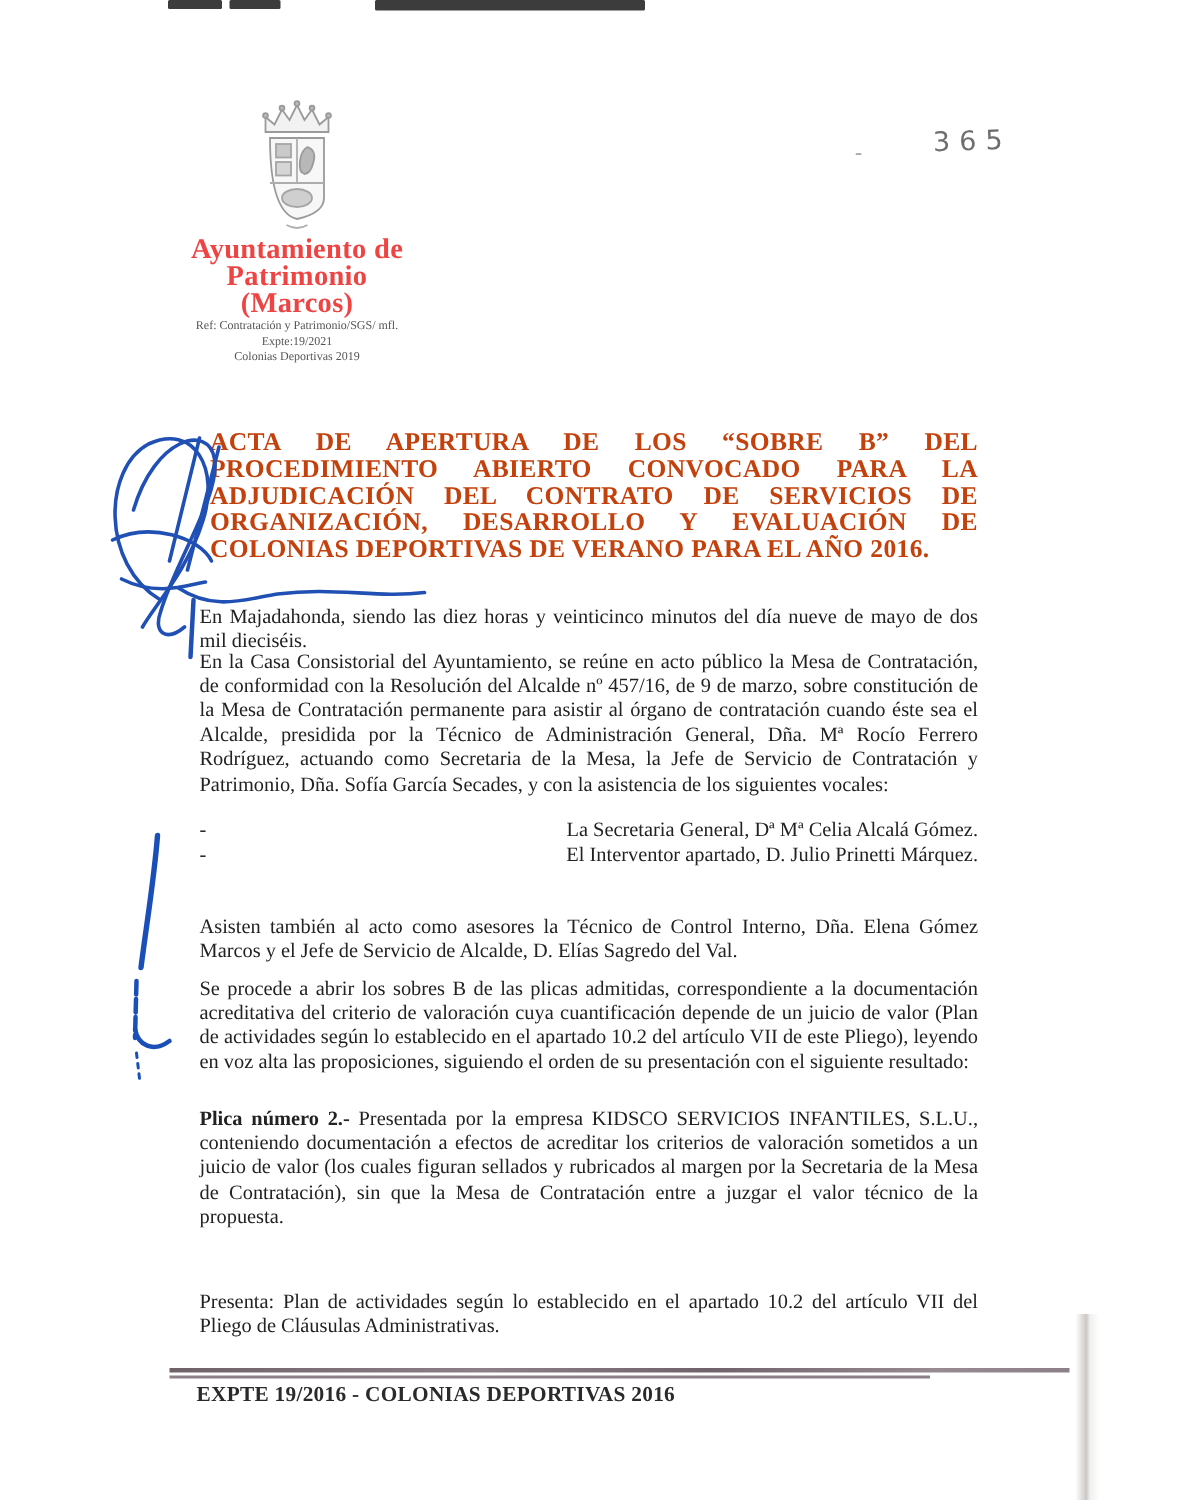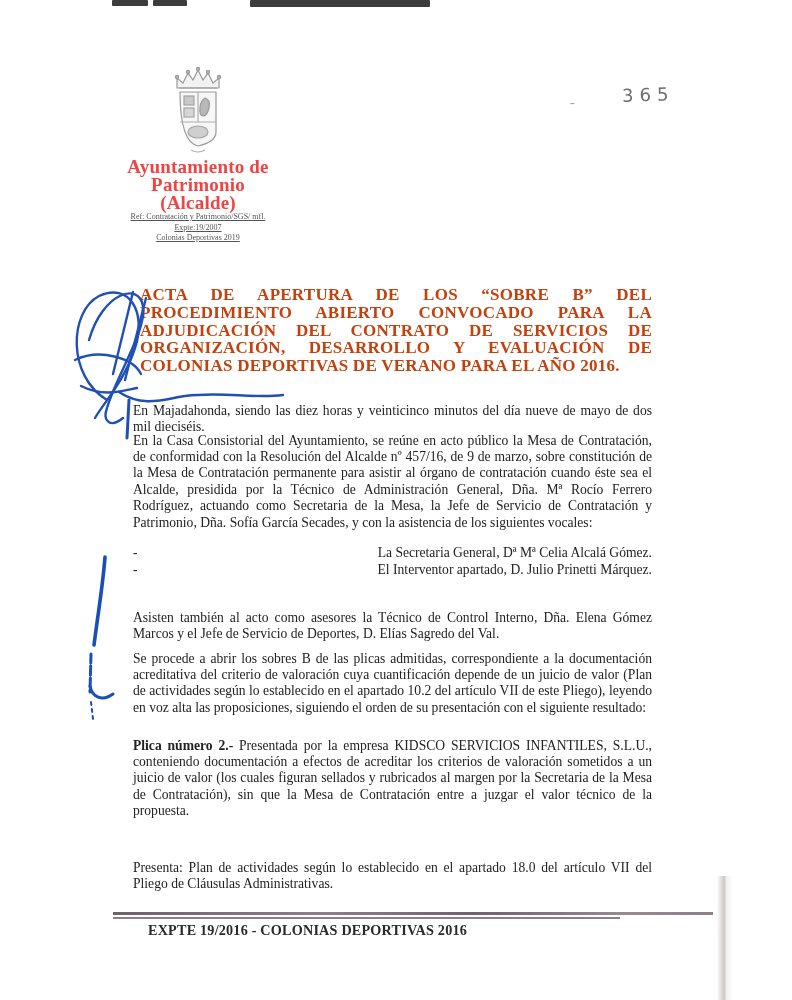--- a/index.html
+++ b/index.html
@@ -17,21 +17,21 @@
     position:absolute;left:622px;top:84px;color:#6e6e6e;
     font-family:"DejaVu Sans", sans-serif;font-size:18px;letter-spacing:6px;
     transform:rotate(-2deg);font-weight:400;
   }
   .page-dash{position:absolute;left:570px;top:95px;color:#9a9a9a;font-size:14px;}
 
   
   .header-block{position:absolute;left:112px;top:66px;width:172px;text-align:center;}
   .emblem{display:block;margin:0 auto 4px auto;}
   .org-name{font-weight:bold;font-size:19px;line-height:18px;color:#ef4444;letter-spacing:0.2px;}
-  .org-sub{font-size:8px;line-height:10.5px;color:#555;text-decoration:underline;}
+  .org-sub{font-size:8px;line-height:10.5px;color:#555;}
 
   
   .doc-title{
     position:absolute;left:140px;top:286px;width:512px;
     font-weight:bold;font-size:17px;line-height:17.8px;text-align:justify;
     letter-spacing:0.25px;color:#c2410c;
   }
   .para{
     position:absolute;width:519px;left:133px;
     font-size:13.6px;line-height:16.4px;text-align:justify;color:#222;
@@ -49,21 +49,21 @@
   .vocal-item .dash{width:42px;flex:0 0 42px;}
   .vocal-item .txt{flex:1;text-align:right;}
 
   
   .pen{position:absolute;pointer-events:none;}
 
   
   .footer-rule-a{position:absolute;left:113px;top:912px;width:600px;height:3px;
     background:linear-gradient(to right,#6f6168 0%,#8d7f87 35%,#70626a 60%,#978a91 85%,#8d7f87 100%);}
   .footer-rule-b{position:absolute;left:113px;top:917px;width:507px;height:2px;background:#8d7f87;}
-  .footer-text{position:absolute;left:148px;top:922px;font-weight:bold;font-size:14.2px;color:#2a2a2a;letter-spacing:0.2px;}
+  .footer-text{position:absolute;left:131px;top:922px;font-weight:bold;font-size:14.2px;color:#2a2a2a;letter-spacing:0.2px;}
 
   
   .edge-shadow{position:absolute;left:717px;top:876px;width:16px;height:124px;
     background:linear-gradient(to right,rgba(185,180,176,0) 0%,rgba(160,153,148,0.55) 45%,rgba(200,196,192,0.25) 60%,rgba(185,180,176,0) 100%);}
 </style>
 </head>
 <body>
 
 <div class="scan-bar" style="left:112px;width:36px;height:6px;"></div>
 <div class="scan-bar" style="left:153px;width:34px;height:6px;"></div>
@@ -90,46 +90,46 @@
 
       <rect x="19" y="30" width="10" height="9" fill="#c9c9c9" stroke="#a5a5a5"></rect>
       <rect x="19" y="42" width="10" height="9" fill="#d6d6d6" stroke="#a5a5a5"></rect>
       <path d="M40 32 q6 2 4 10 q-2 8 -6 8 q-4 -1 -3 -9 q1 -7 5 -9 Z" fill="#b8b8b8" stroke="#9a9a9a"></path>
       <ellipse cx="33" cy="66" rx="10" ry="6" fill="#cfcfcf" stroke="#a5a5a5"></ellipse>
       <path d="M26 84 q7 4 14 0" stroke="#b0b0b0"></path>
     </g>
   </svg>
   <div class="org-name">Ayuntamiento de</div>
   <div class="org-name">Patrimonio</div>
-  <div class="org-name">(Alcalde)</div>
+  <div class="org-name">(Marcos)</div>
   <div class="org-sub">Ref: Contratación y Patrimonio/SGS/ mfl.</div>
-  <div class="org-sub">Expte:19/2007</div>
+  <div class="org-sub">Expte:19/2021</div>
   <div class="org-sub">Colonias Deportivas 2019</div>
 </div>
 
 <div class="doc-title">ACTA DE APERTURA DE LOS “SOBRE B” DEL PROCEDIMIENTO ABIERTO CONVOCADO PARA LA ADJUDICACIÓN DEL CONTRATO DE SERVICIOS DE ORGANIZACIÓN, DESARROLLO Y EVALUACIÓN DE COLONIAS DEPORTIVAS DE VERANO PARA EL AÑO 2016.</div>
 
 <p class="para p1">En Majadahonda, siendo las diez horas y veinticinco minutos del día nueve de mayo de dos mil dieciséis.</p>
 <p class="para p2">En la Casa Consistorial del Ayuntamiento, se reúne en acto público la Mesa de Contratación, de conformidad con la Resolución del Alcalde nº 457/16, de 9 de marzo, sobre constitución de la Mesa de Contratación permanente para asistir al órgano de contratación cuando éste sea el Alcalde, presidida por la Técnico de Administración General, Dña. Mª Rocío Ferrero Rodríguez, actuando como Secretaria de la Mesa, la Jefe de Servicio de Contratación y Patrimonio, Dña. Sofía García Secades, y con la asistencia de los siguientes vocales:</p>
 
 <div class="vocal-list">
   <div class="vocal-item">
     <span class="dash">-</span>
     <span class="txt">La Secretaria General, Dª Mª Celia Alcalá Gómez.</span>
   </div>
   <div class="vocal-item">
     <span class="dash">-</span>
     <span class="txt">El Interventor apartado, D. Julio Prinetti Márquez.</span>
   </div>
 </div>
 
-<p class="para p3">Asisten también al acto como asesores la Técnico de Control Interno, Dña. Elena Gómez Marcos y el Jefe de Servicio de Deportes, D. Elías Sagredo del Val.</p>
+<p class="para p3">Asisten también al acto como asesores la Técnico de Control Interno, Dña. Elena Gómez Marcos y el Jefe de Servicio de Alcalde, D. Elías Sagredo del Val.</p>
 <p class="para p4">Se procede a abrir los sobres B de las plicas admitidas, correspondiente a la documentación acreditativa del criterio de valoración cuya cuantificación depende de un juicio de valor (Plan de actividades según lo establecido en el apartado 10.2 del artículo VII de este Pliego), leyendo en voz alta las proposiciones, siguiendo el orden de su presentación con el siguiente resultado:</p>
 <p class="para p5"><span class="bold-lead">Plica número 2.-</span><span> Presentada por la empresa KIDSCO SERVICIOS INFANTILES, S.L.U., conteniendo documentación a efectos de acreditar los criterios de valoración sometidos a un juicio de valor (los cuales figuran sellados y rubricados al margen por la Secretaria de la Mesa de Contratación), sin que la Mesa de Contratación entre a juzgar el valor técnico de la propuesta.</span></p>
-<p class="para p6">Presenta: Plan de actividades según lo establecido en el apartado 18.0 del artículo VII del Pliego de Cláusulas Administrativas.</p>
+<p class="para p6">Presenta: Plan de actividades según lo establecido en el apartado 10.2 del artículo VII del Pliego de Cláusulas Administrativas.</p>
 
 <svg class="pen" style="left:45px;top:278px;" width="244" height="164" viewBox="0 0 244 164">
   <g fill="none" stroke="#2050b4" stroke-width="2.4" stroke-linecap="round">
     <path d="M62 122 C 22 98 24 34 54 18 C 84 4 102 34 90 70 C 80 102 58 126 50 140"></path>
     <path d="M44 62 C 58 14 94 4 98 28 C 102 52 72 96 62 130 C 57 144 66 150 78 140"></path>
     <path d="M88 14 L 68 96"></path>
     <path d="M101 20 L 80 102"></path>
     <path d="M30 82 C 55 70 88 80 96 96"></path>
     <path d="M36 108 C 60 120 80 112 92 110"></path>
     <path d="M74 114 C 98 130 120 121 140 118 C 178 113 206 121 238 117"></path>

